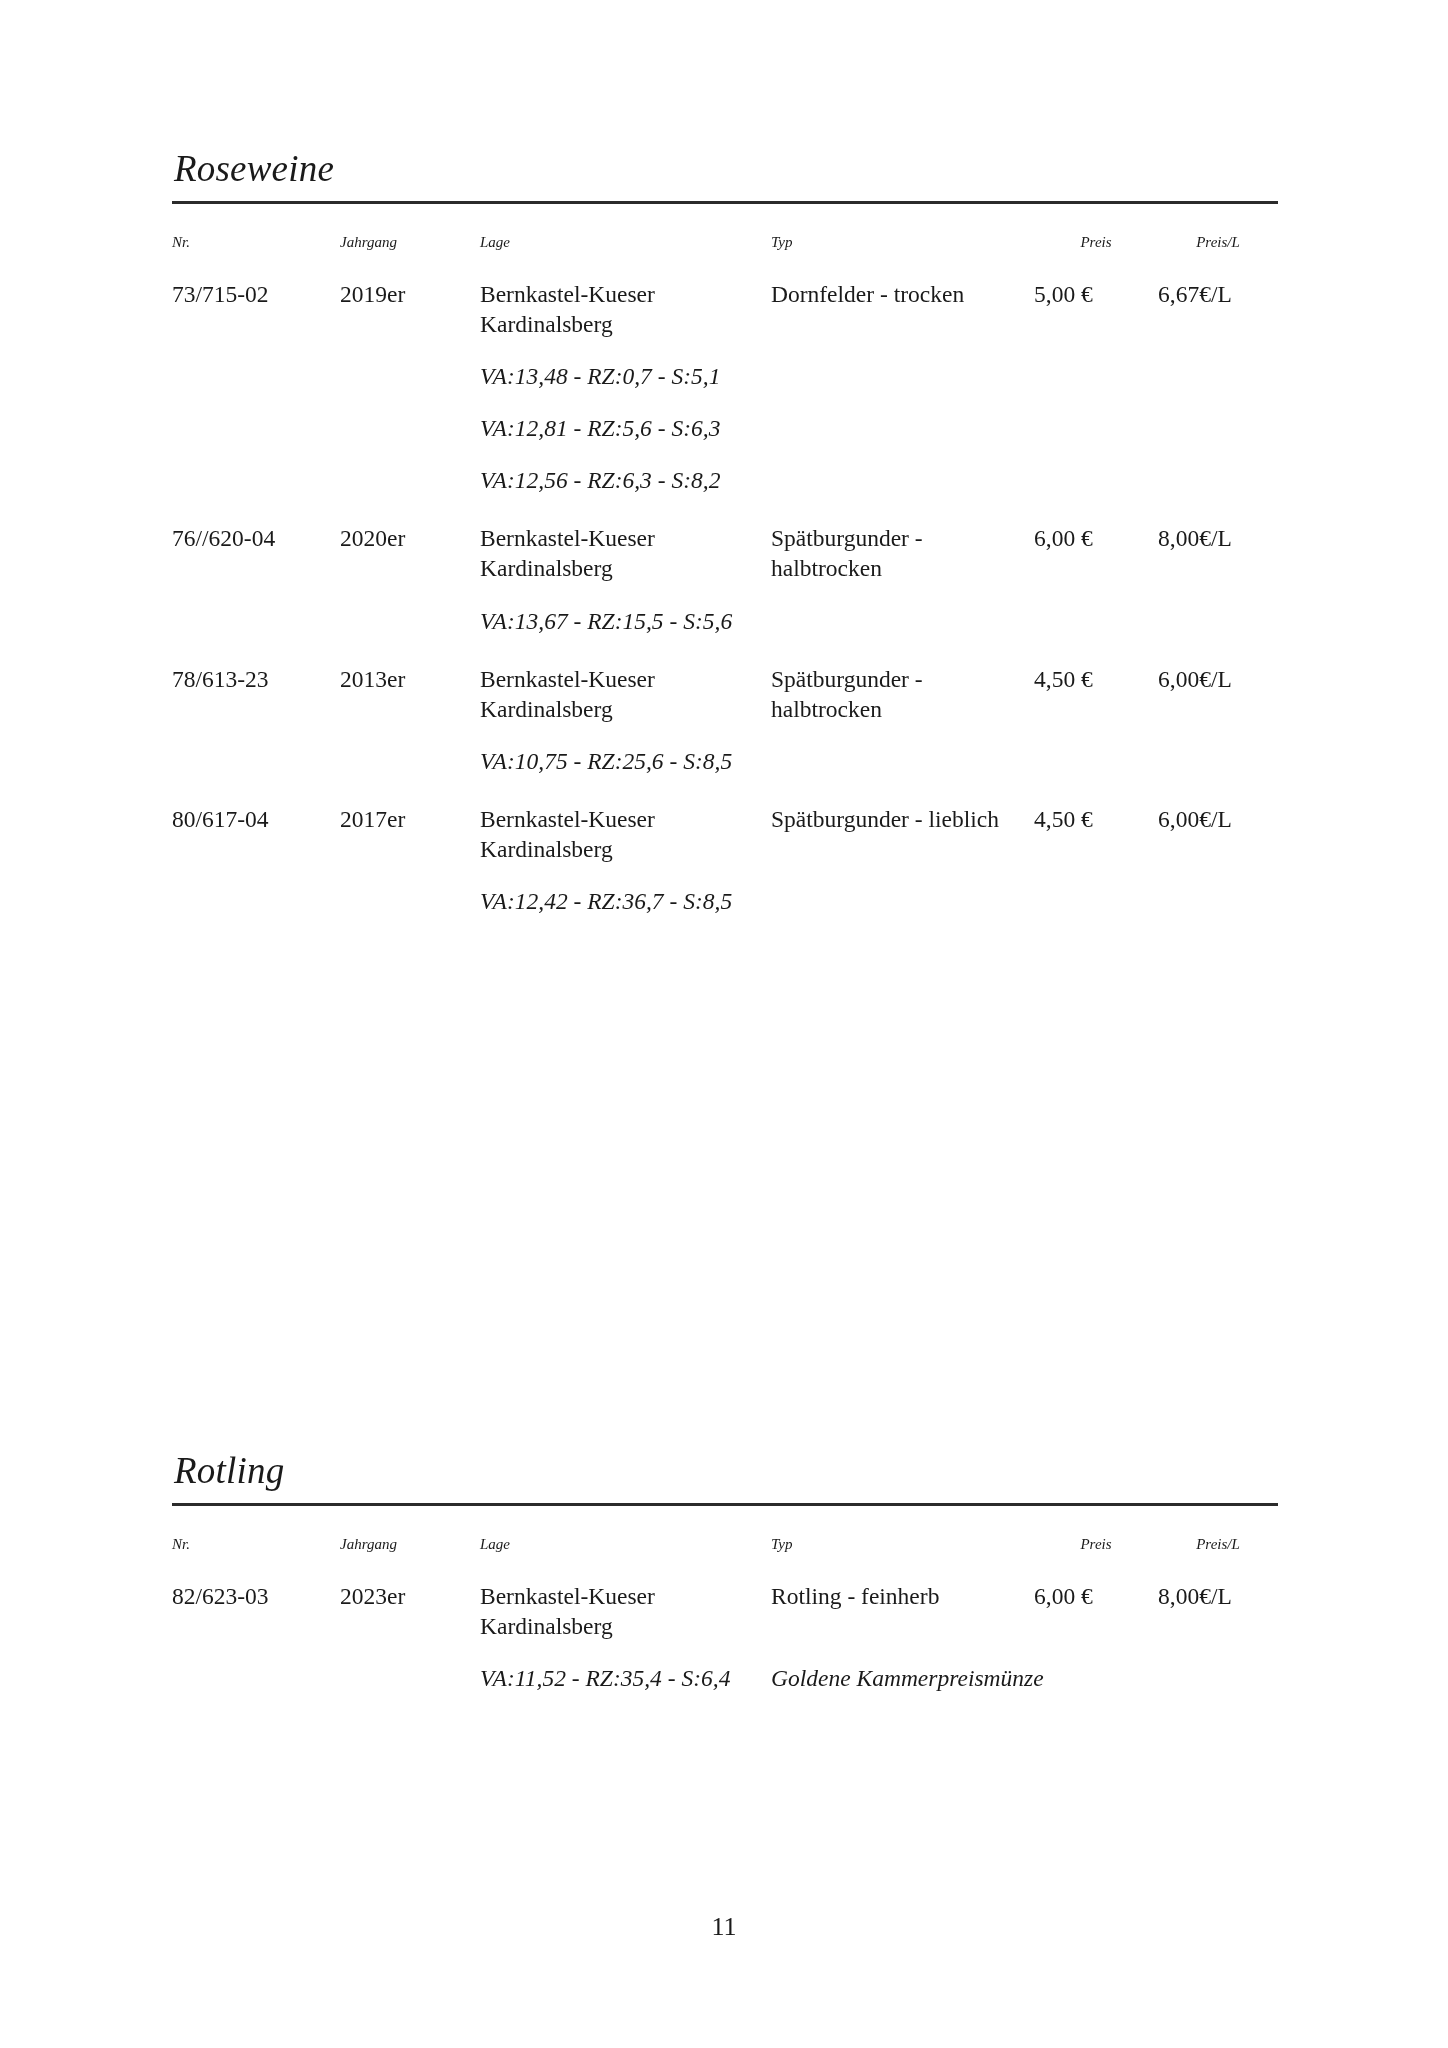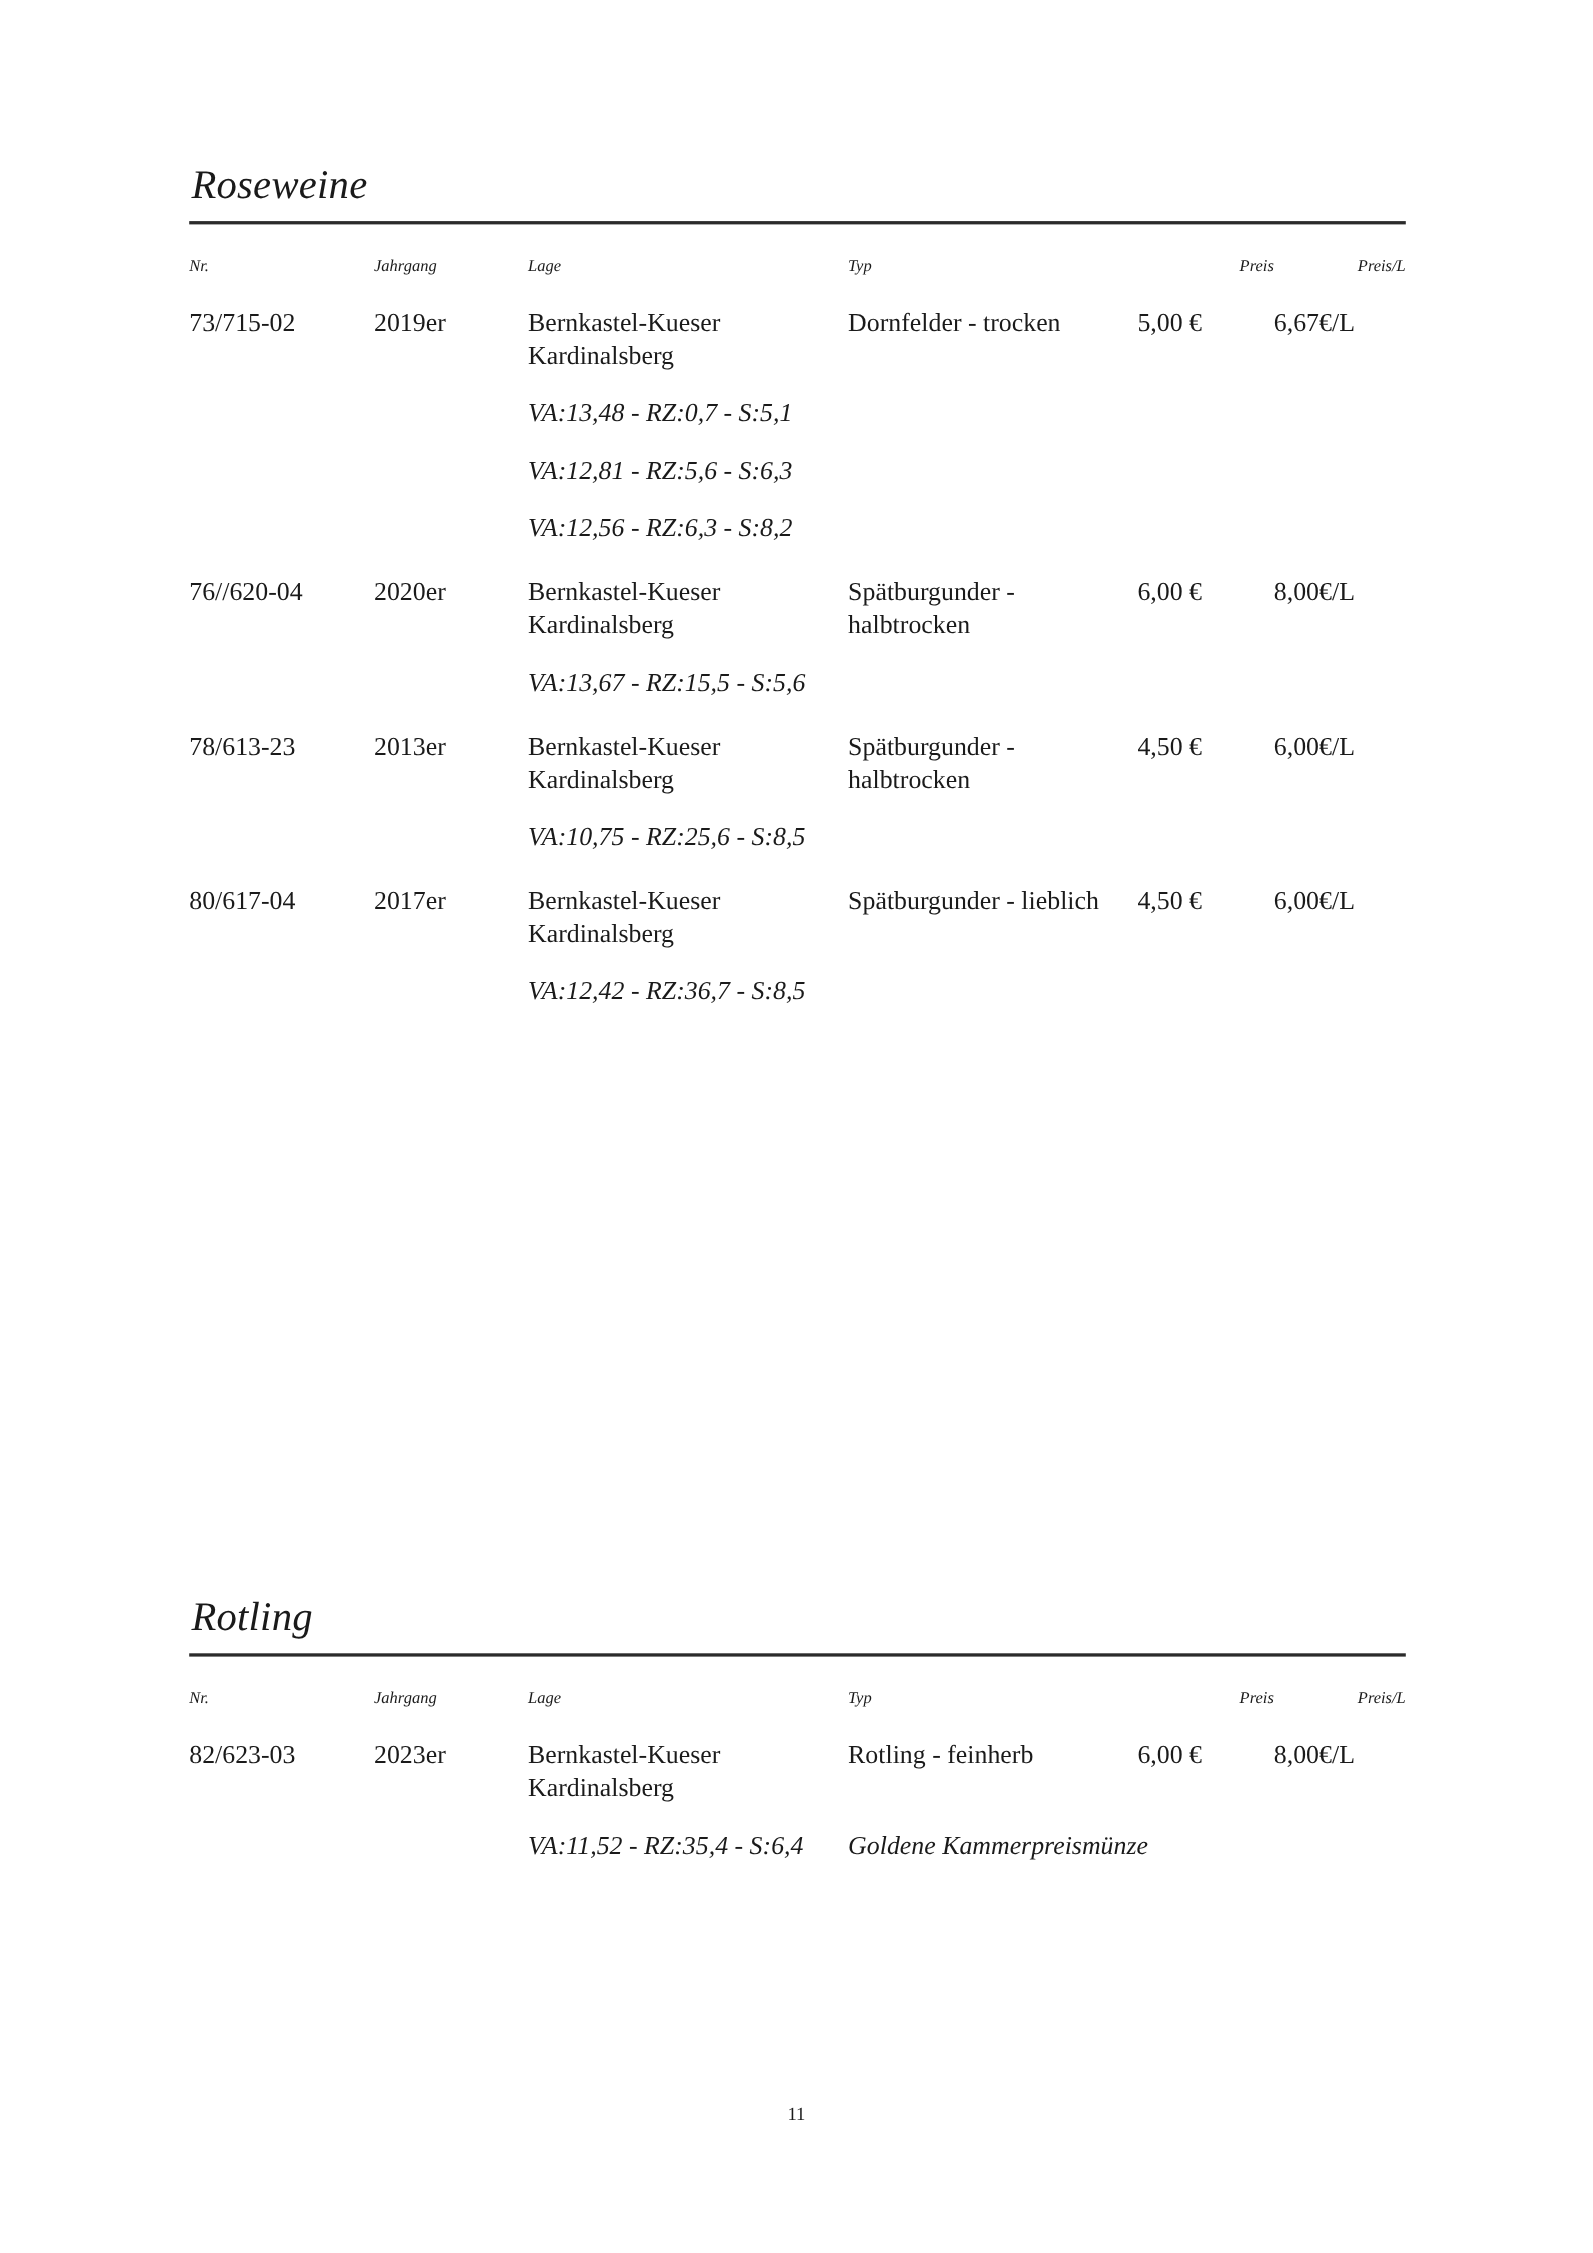--- a/index.html
+++ b/index.html
@@ -68,21 +68,21 @@
   .wine-table th {
     font-style: italic;
     font-weight: 400;
     font-size: 15px;
     text-align: left;
     padding: 30px 0 0 0;
     vertical-align: top;
     color: #1a1a1a;
     white-space: nowrap;
   }
-  .wine-table th.num { text-align: right; }
+  .wine-table th.num { text-align: center; }
 
   .wine-table td {
     font-size: 23.5px;
     line-height: 1.28;
     vertical-align: top;
     padding: 28px 0 0 0;
     color: #1a1a1a;
   }
   .wine-table td.pad-r { padding-right: 18px; }
   .wine-table td.nowrap { white-space: nowrap; }
@@ -107,21 +107,21 @@
     color: #1a1a1a;
   }
 
   
   .page-number {
     position: absolute;
     left: 0;
     top: 1912px;
     width: 1448px;
     text-align: center;
-    font-size: 17px;
+    font-size: 26px;
     color: #1a1a1a;
   }
 </style>
 </head>
 <body>
 
 <div class="page">
 
   <div class="content">
 

